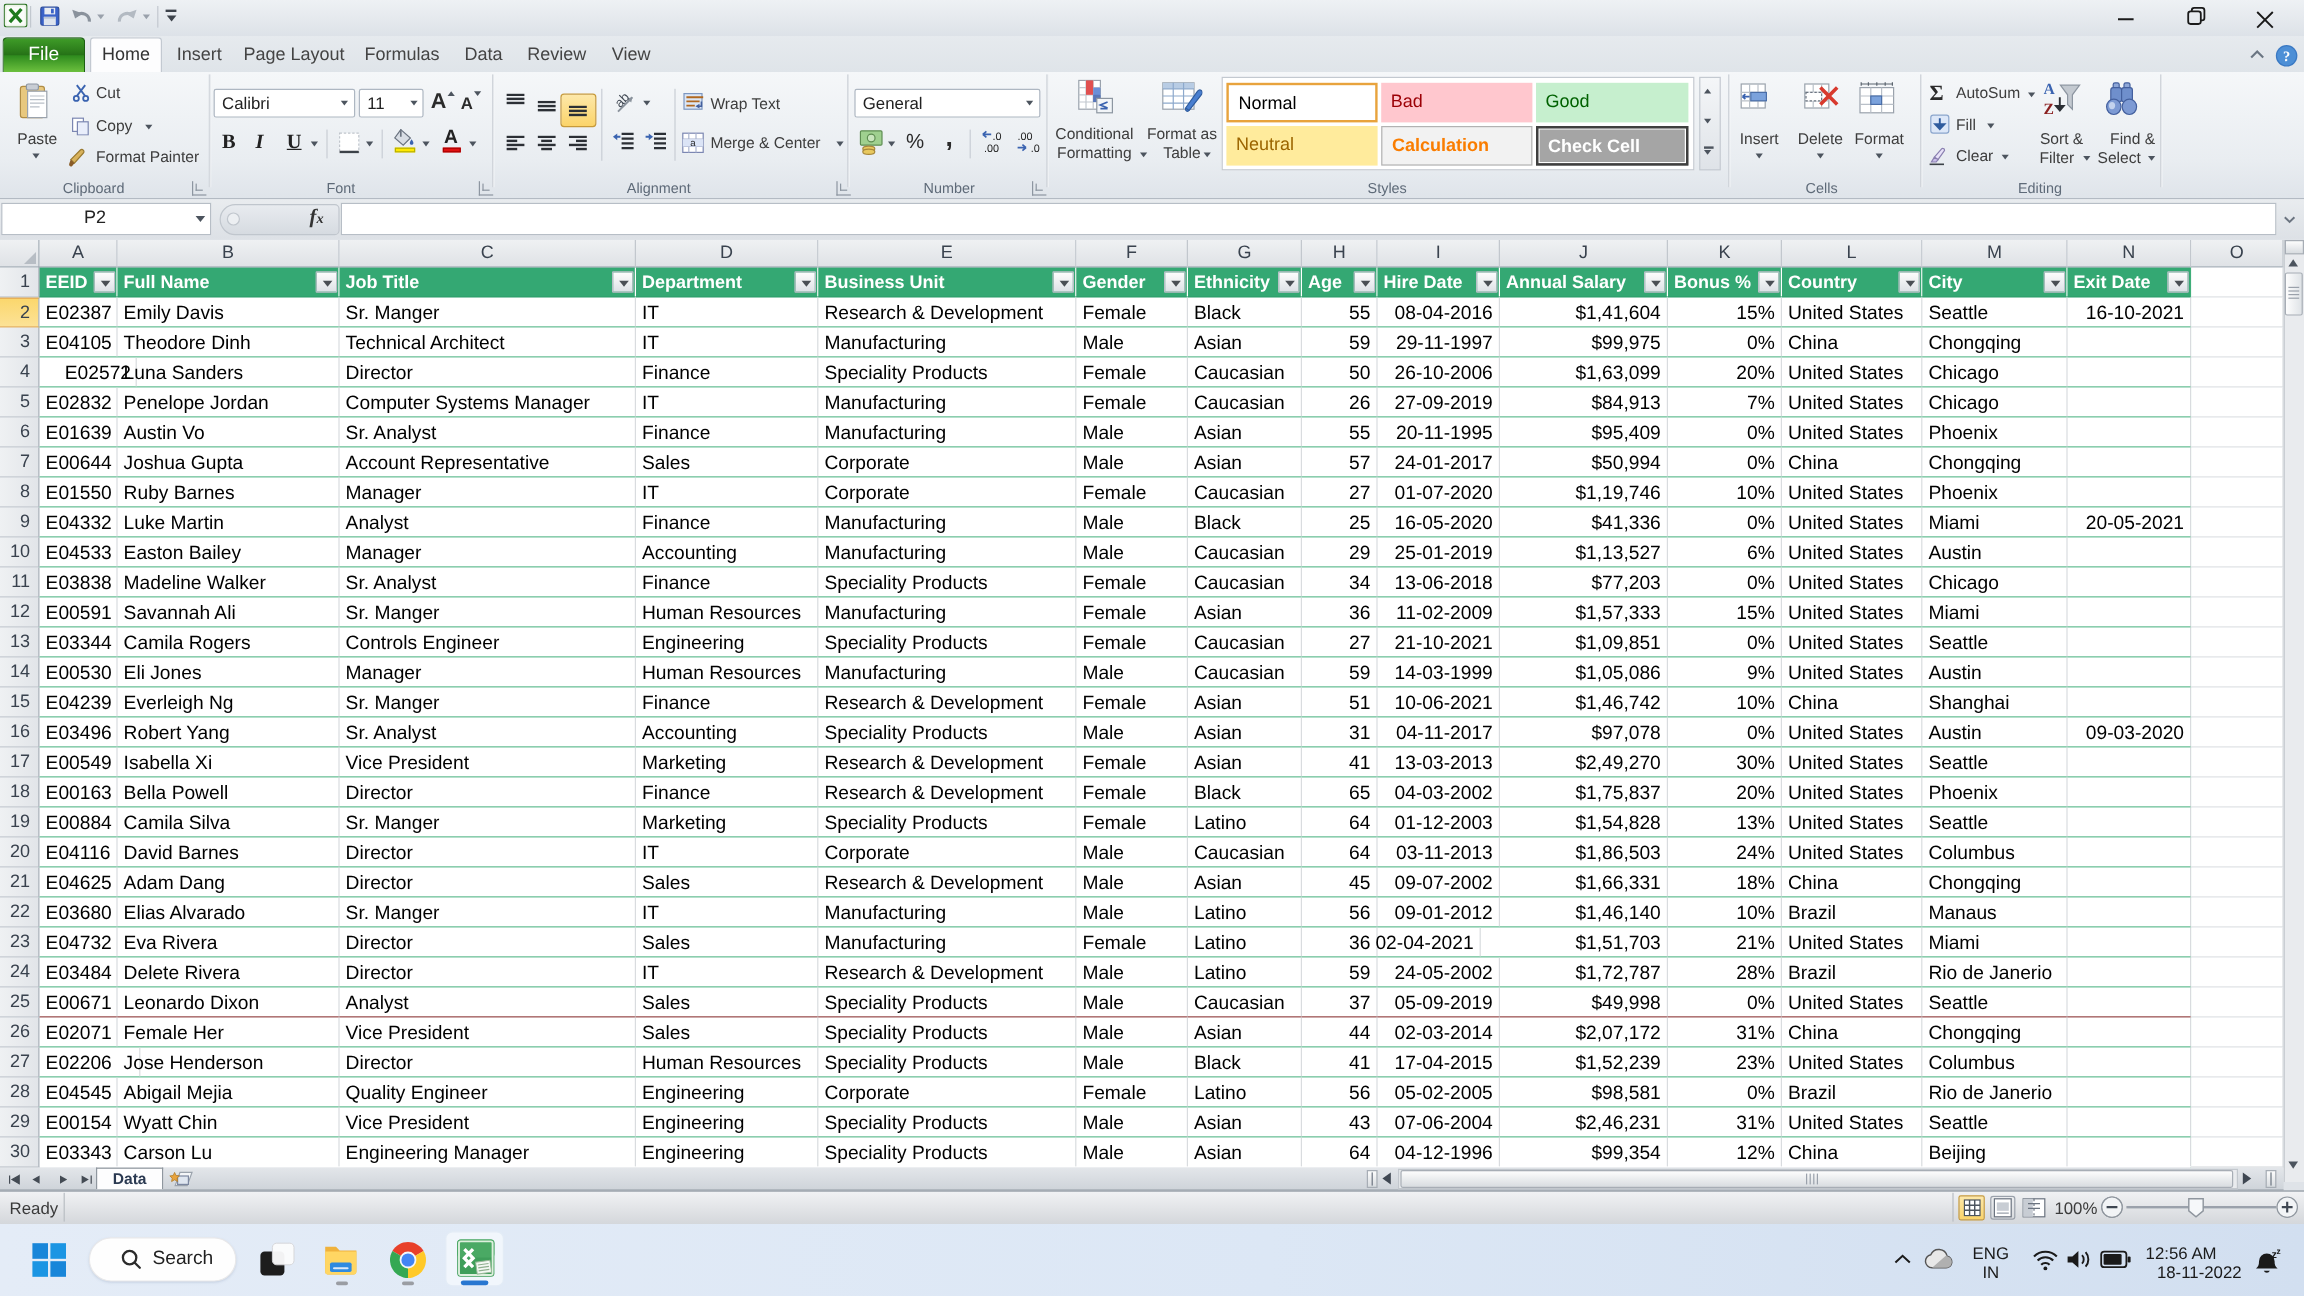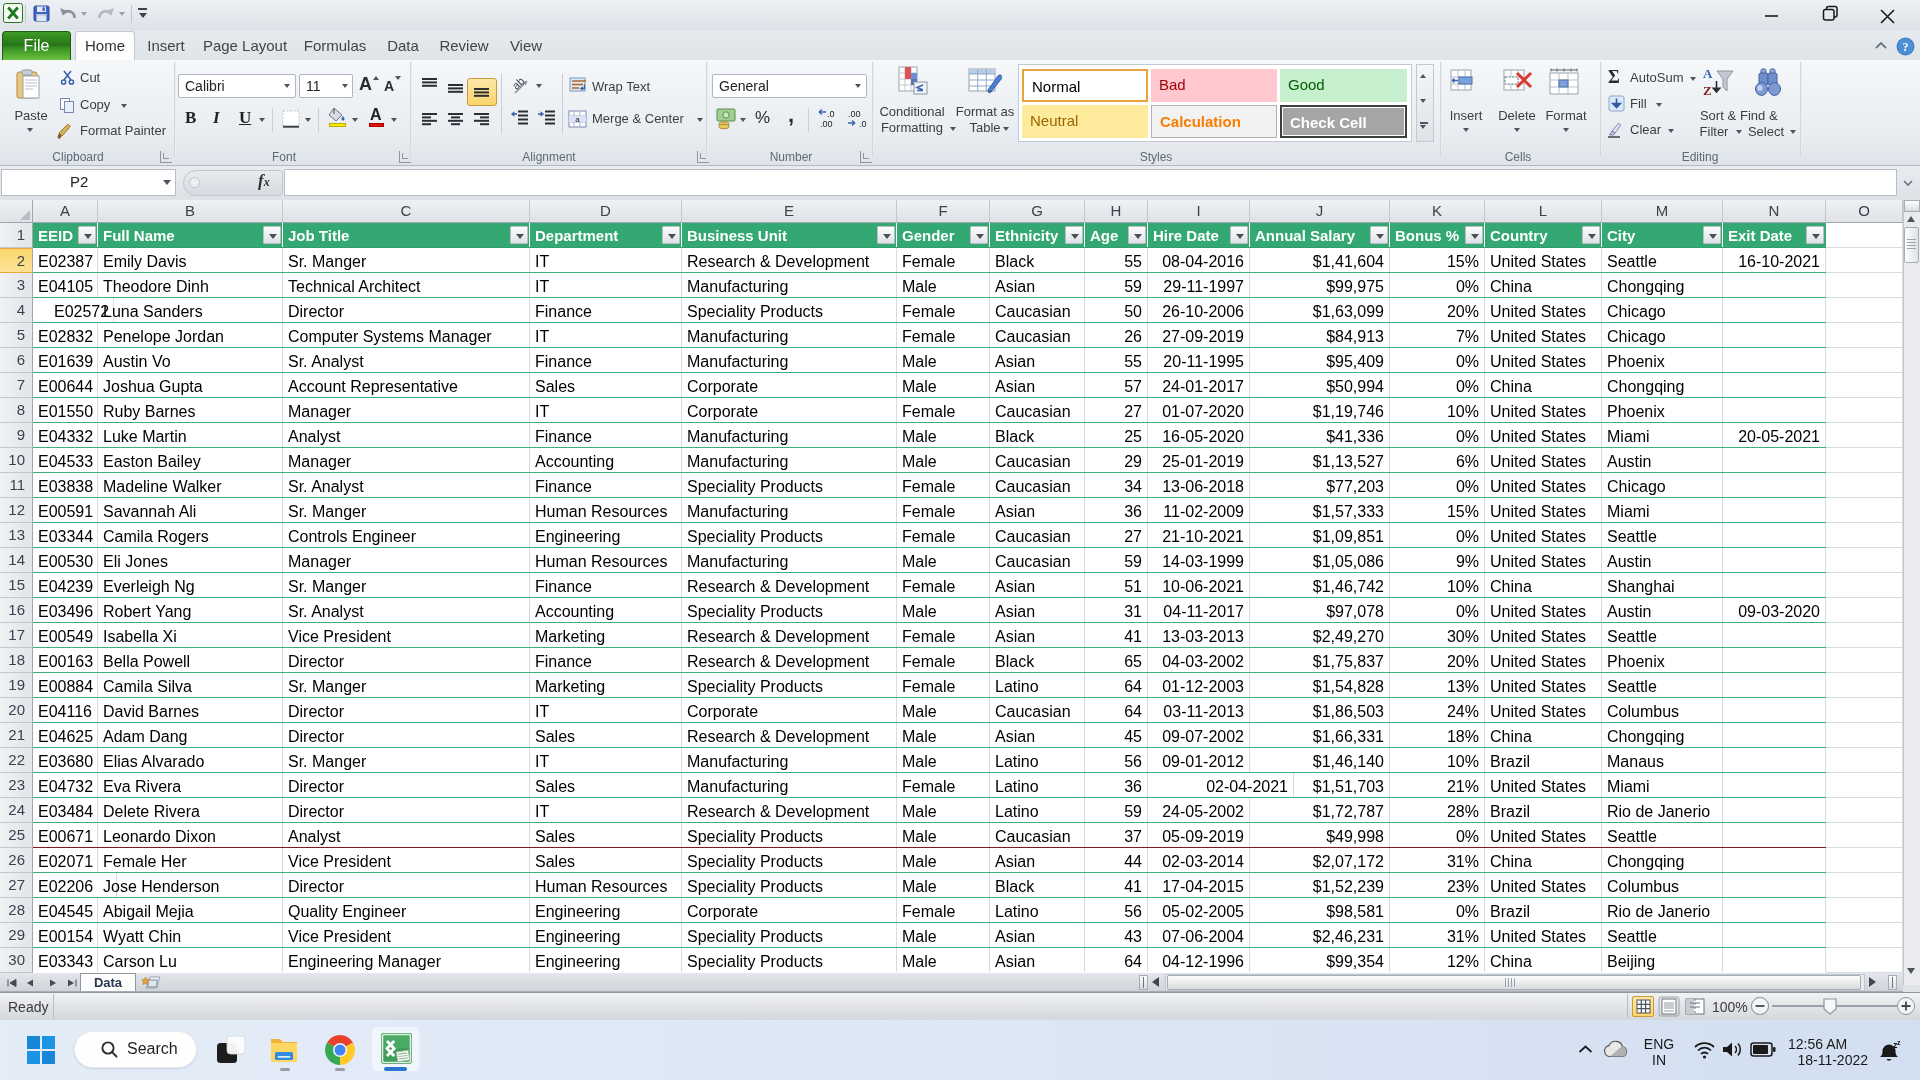--- a/index.html
+++ b/index.html
@@ -343,21 +343,21 @@
 <div class="cardn abs" style="left:1736px;top:130px"></div>
 <svg class="abs" style="left:1753px;top:68px" width="30" height="28" viewBox="0 0 30 28">
 <rect x="8" y="1" width="5" height="6" rx="1.5" fill="#8fa8d8" stroke="#44609e"></rect>
 <rect x="17" y="1" width="5" height="6" rx="1.5" fill="#8fa8d8" stroke="#44609e"></rect>
 <rect x="6" y="5" width="9" height="12" rx="2" fill="#6f8fcc" stroke="#44609e"></rect>
 <rect x="15" y="5" width="9" height="12" rx="2" fill="#6f8fcc" stroke="#44609e"></rect>
 <ellipse cx="8.5" cy="21" rx="6" ry="6.4" fill="#7d9ad4" stroke="#44609e"></ellipse>
 <ellipse cx="21.5" cy="21" rx="6" ry="6.4" fill="#7d9ad4" stroke="#44609e"></ellipse>
 <ellipse cx="7" cy="20" rx="2.6" ry="3" fill="#c3d2ee"></ellipse>
 </svg>
-<div class="abs rtext" style="left:1740px;top:108px;width:56px;text-align:left">Find &amp;</div>
+<div class="abs rtext" style="left:1740px;top:108px;width:56px;text-align:right">Find &amp;</div>
 <div class="abs rtext" style="left:1738px;top:124px;width:56px;text-align:center">Select</div>
 <div class="cardn abs" style="left:1790px;top:130px"></div>
 <div class="abs" id="fbar"></div>
 <div class="abs" style="left:1px;top:169px;width:175px;height:27px;background:#fff;border:1px solid #b7bec6"></div>
 <div class="abs" style="left:70px;top:173px;font-size:15px;color:#222">P2</div>
 <div class="cardn abs" style="left:163px;top:180px;border-left-width:4.5px;border-right-width:4.5px;border-top-width:5.5px"></div>
 <div class="abs" style="left:183px;top:170px;width:100px;height:26px;background:linear-gradient(#e8ebef,#d6dbe1);border:1px solid #c0c6cd;border-radius:13px 4px 4px 13px"></div>
 <div class="abs" style="left:189px;top:177px;width:11px;height:11px;border-radius:50%;background:#eceff2;border:1px solid #c0c6cd"></div>
 <div class="abs" style="left:258px;top:171px;font-size:17px;font-style:italic;font-weight:bold;color:#333;font-family:'Liberation Serif',serif">f<span style="font-size:12px">x</span></div>
 <div class="abs" style="left:284px;top:169px;width:1613px;height:27px;background:#fff;border:1px solid #b7bec6"></div>
@@ -779,21 +779,21 @@
     </div>
 <div class="drow" style="top:773px;height:25px;border-bottom:1px solid #3fae79">
       <div class="dcell dl" style="left:0px;width:65px">E04732</div>
       <div class="dcell dl" style="left:65px;width:185px">Eva Rivera</div>
       <div class="dcell dl" style="left:250px;width:247px">Director</div>
       <div class="dcell dl" style="left:497px;width:152px">Sales</div>
       <div class="dcell dl" style="left:649px;width:215px">Manufacturing</div>
       <div class="dcell dl" style="left:864px;width:93px">Female</div>
       <div class="dcell dl" style="left:957px;width:95px">Latino</div>
       <div class="dcell dr" style="left:1052px;width:63px">36</div>
-      <div class="dcell dr" style="left:1159px;width:102px">02-04-2021</div>
+      <div class="dcell dr" style="left:1099px;width:102px">02-04-2021</div>
       <div class="dcell dr" style="left:1217px;width:140px">$1,51,703</div>
       <div class="dcell dr" style="left:1357px;width:95px">21%</div>
       <div class="dcell dl" style="left:1452px;width:117px">United States</div>
       <div class="dcell dl" style="left:1569px;width:121px">Miami</div>
       <div class="dcell dr" style="left:1690px;width:103px"></div>
     </div>
 <div class="drow" style="top:798px;height:25px;border-bottom:1px solid #3fae79">
       <div class="dcell dl" style="left:0px;width:65px">E03484</div>
       <div class="dcell dl" style="left:65px;width:185px">Delete Rivera</div>
       <div class="dcell dl" style="left:250px;width:247px">Director</div>

